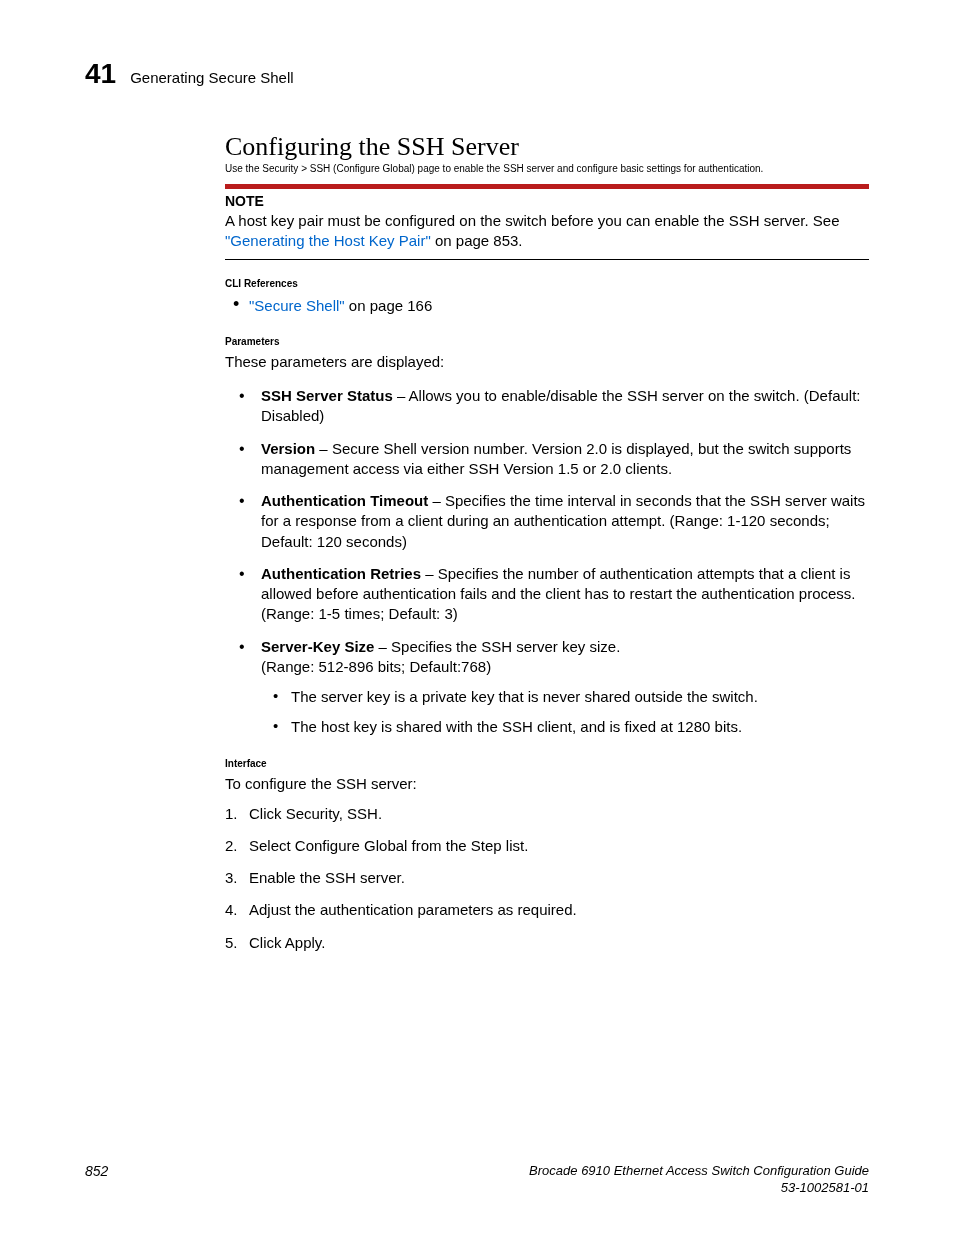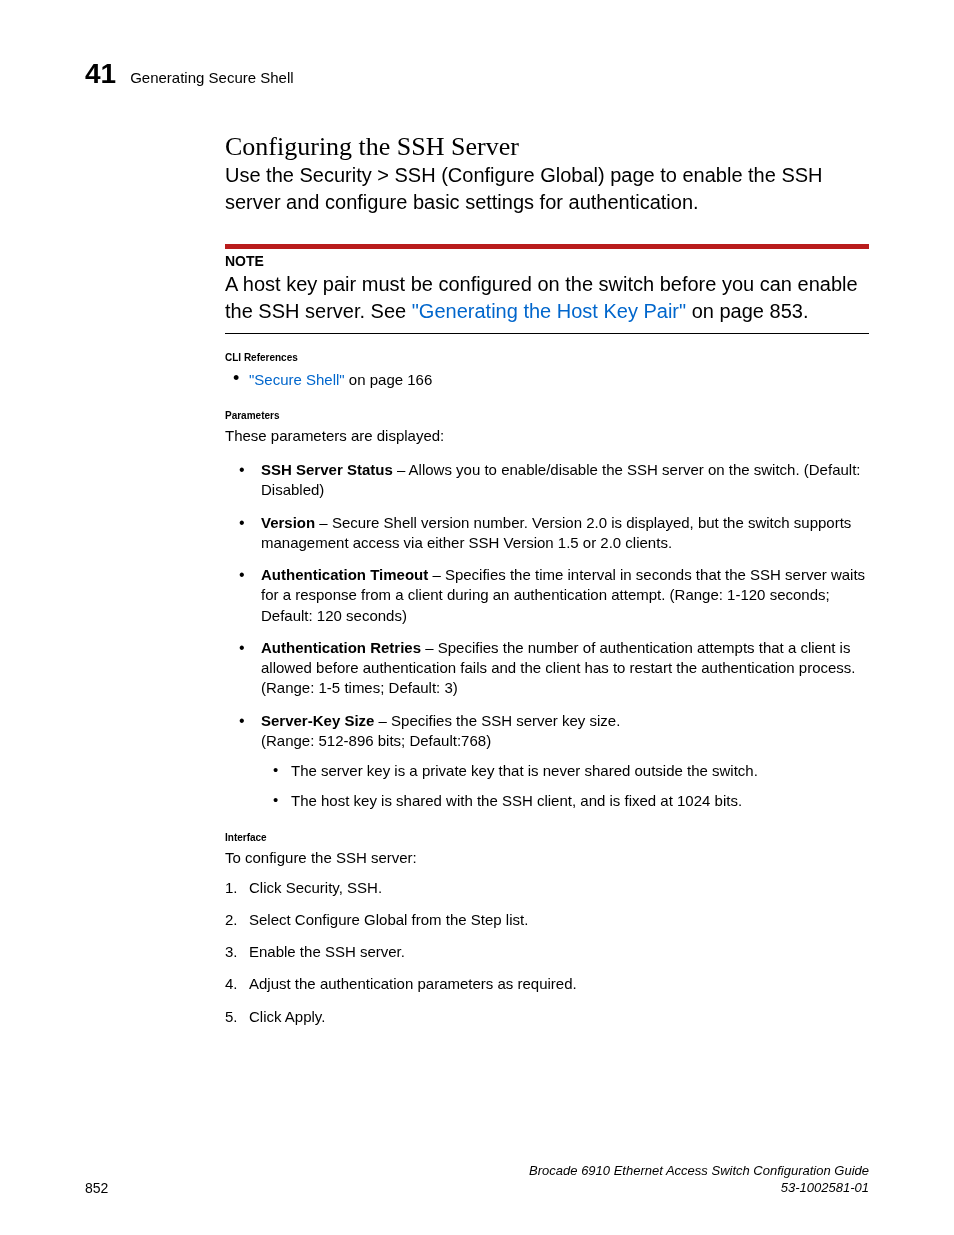--- a/index.html
+++ b/index.html
@@ -32,37 +32,37 @@
       top: 132px;
       left: 225px;
       right: 85px;
     }
     .main-heading {
       font-family: Liberation Serif, serif;
       font-size: 26px;
       font-weight: normal;
     }
     .intro {
-      font-size: 20px;
-      line-height: 1.35;
-      margin-bottom: 28px;
+      font-size: 10px;
+      line-height: 1.35;
+      margin-bottom: 8px;
     }
     .note-block {
       border-top: 5px solid #b91c1c;
       border-bottom: 1px solid #000;
       padding: 4px 0 8px 0;
       margin-bottom: 18px;
     }
     .note-title {
       font-size: 14px;
       font-weight: bold;
       margin-bottom: 2px;
     }
     .note-text {
-      font-size: 20px;
+      font-size: 15px;
       line-height: 1.35;
     }
     .link {
       color: #0066cc;
     }
     .sub-heading {
       font-size: 10px;
       font-weight: bold;
       margin-bottom: 6px;
     }
@@ -139,24 +139,25 @@
       position: absolute;
       left: 0;
     }
     .footer {
       position: absolute;
       bottom: 38px;
       left: 85px;
       right: 85px;
     }
     .page-num {
+      font-style: italic;
       font-size: 14px;
       position: absolute;
       left: 0;
-      bottom: 1px;
+      bottom: 18px;
     }
     .footer-right {
       position: absolute;
       right: 0;
       bottom: 0;
       text-align: right;
       font-style: italic;
       font-size: 13px;
       line-height: 1.3;
     }
@@ -201,21 +202,21 @@
       <span class="bold">Authentication Timeout</span><span> – Specifies the time interval in seconds that the SSH server waits for a response from a client during an authentication attempt. (Range: 1-120 seconds; Default: 120 seconds)</span>
     </div>
     <div class="param-item">
       <span class="bold">Authentication Retries</span><span> – Specifies the number of authentication attempts that a client is allowed before authentication fails and the client has to restart the authentication process. (Range: 1-5 times; Default: 3)</span>
     </div>
     <div class="param-item">
       <span class="bold">Server-Key Size</span><span> – Specifies the SSH server key size.</span><br>
       <span>(Range: 512-896 bits; Default:768)</span>
       <div class="sub-list">
         <div class="sub-item">The server key is a private key that is never shared outside the switch.</div>
-        <div class="sub-item">The host key is shared with the SSH client, and is fixed at 1024 bits.</div>
+        <div class="sub-item">The host key is shared with the SSH client, and is fixed at 1280 bits.</div>
       </div>
     </div>
   </div>
 
   <div class="sub-heading">Interface</div>
   <p class="interface-intro">To configure the SSH server:</p>
   <ol class="steps">
     <li class="step"><span class="step-num">1.</span><span>Click Security, SSH.</span></li>
     <li class="step"><span class="step-num">2.</span><span>Select Configure Global from the Step list.</span></li>
     <li class="step"><span class="step-num">3.</span><span>Enable the SSH server.</span></li>

